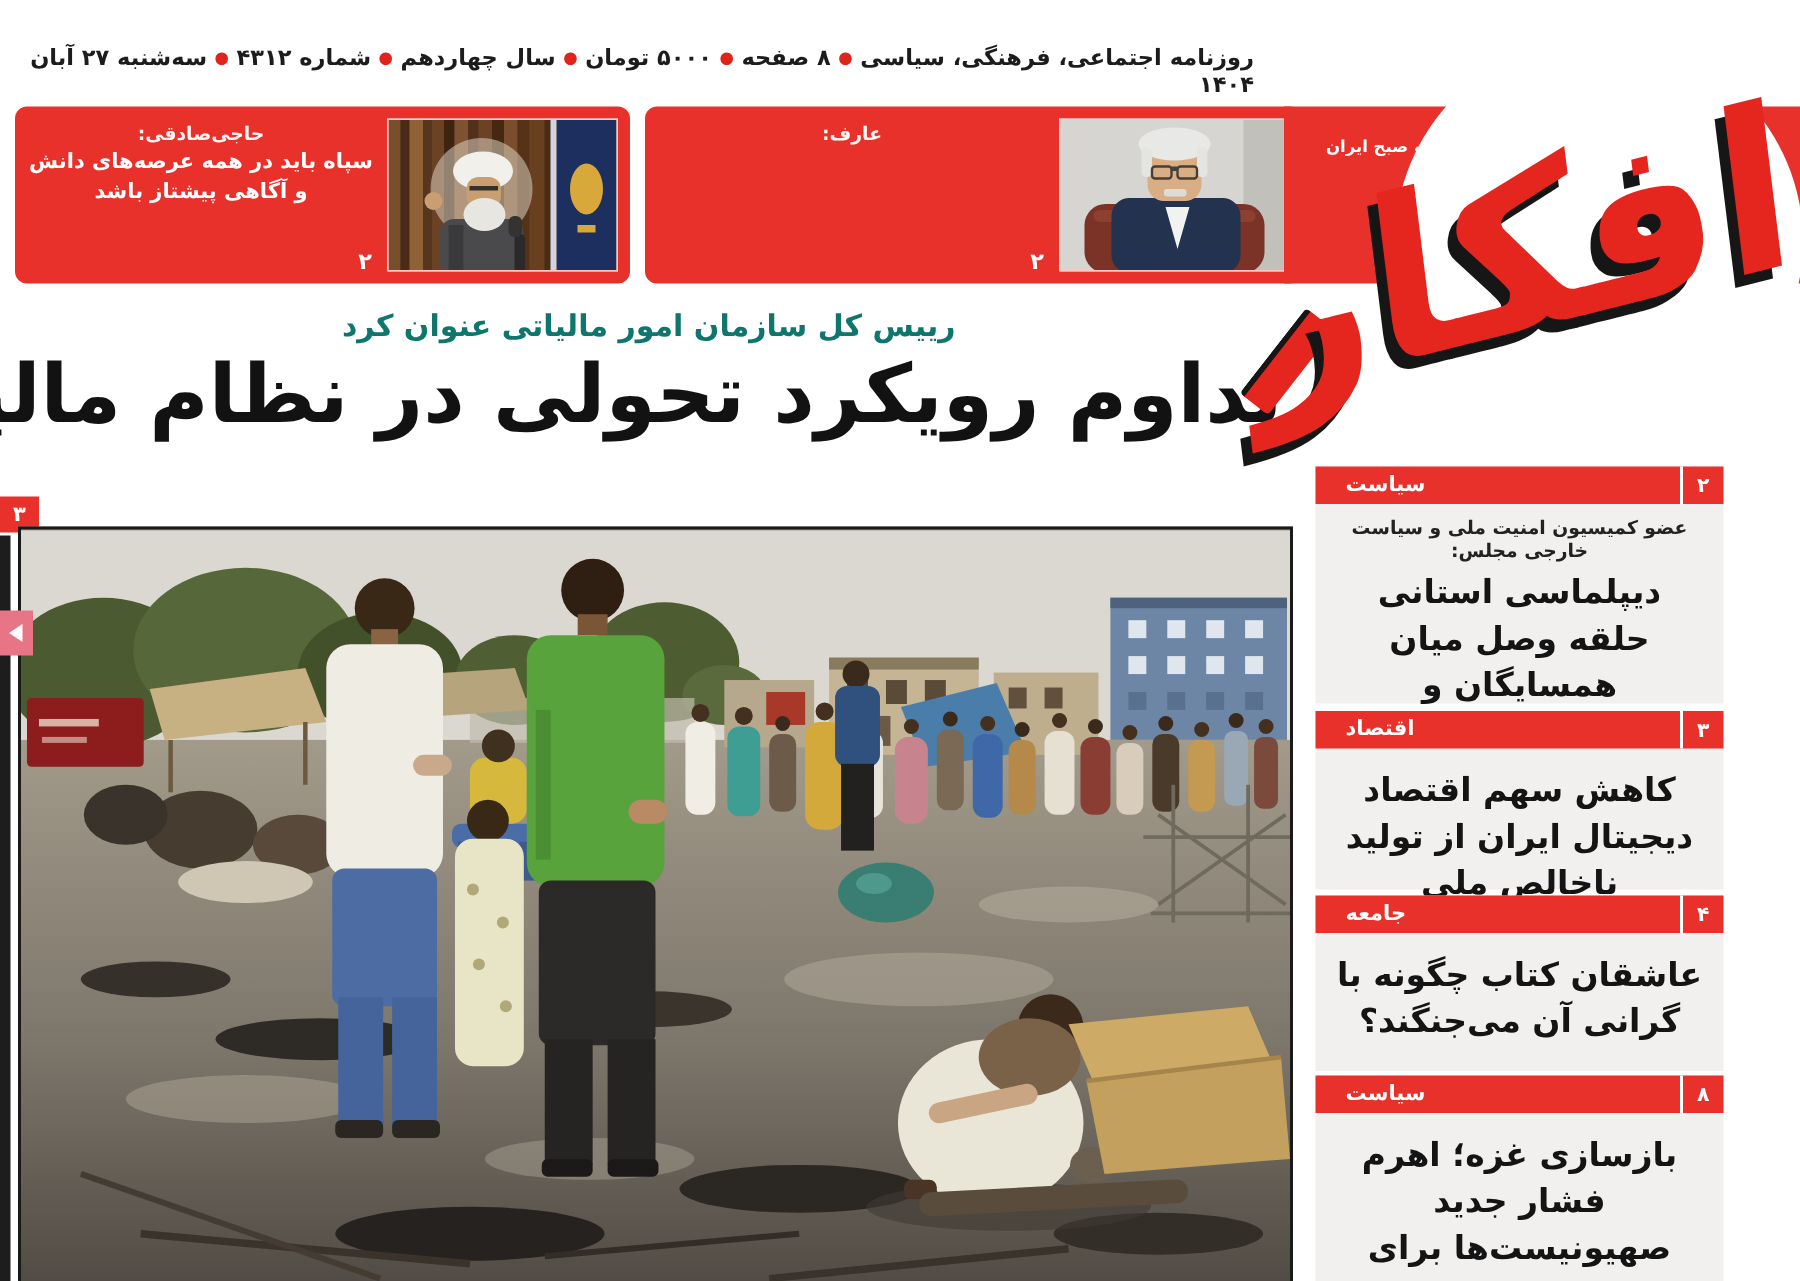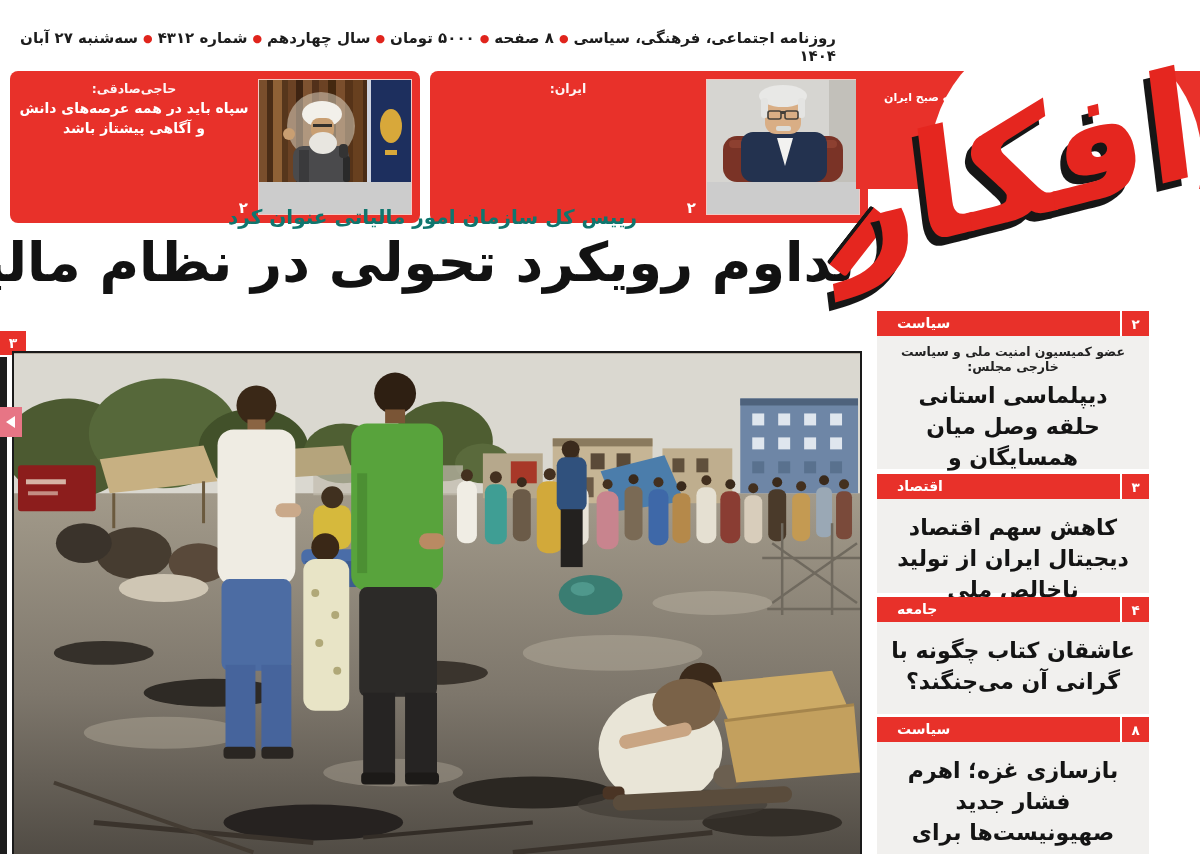--- a/index.html
+++ b/index.html
@@ -6,21 +6,21 @@
   #page{position:relative;width:1200px;height:854px;background:#fff;overflow:hidden;
         font-family:"DejaVu Sans",sans-serif;margin-top:13px;}
   .fa{direction:rtl;}
 
   
   #dateline{position:absolute;left:0;top:16px;width:836px;direction:rtl;text-align:right;
             font-size:15px;font-weight:600;color:#1c1c1c;letter-spacing:-.2px;}
   #dateline .dot{color:#e0241c;padding:0 5px;font-size:11px;vertical-align:1px;}
 
   
-  .topbox{position:absolute;top:58px;height:152px;background:#e8312a;border-radius:8px;}
+  .topbox{position:absolute;top:58px;height:118px;background:#e8312a;border-radius:8px;}
   #topbox1{left:10px;width:410px;}
   #topbox2{left:430px;width:438px;}
   .topbox .boxphoto{position:absolute;right:8px;top:8px;bottom:8px;width:152px;
                     border:1px solid #f3c9c5;background:#ccc;overflow:hidden;}
   .topbox .boxtext{position:absolute;left:8px;right:170px;top:8px;bottom:6px;direction:rtl;
                    text-align:center;color:#fff;}
   .topbox .kicker{font-size:12.5px;font-weight:600;opacity:.95;margin-top:2px;}
   .topbox .bhead{font-size:14px;font-weight:bold;line-height:1.45;margin-top:2px;}
   .topbox .pnum{position:absolute;bottom:0;right:2px;font-size:15px;font-weight:bold;color:#fff;}
 
@@ -150,21 +150,21 @@
           <rect x="54" y="18" width="7" height="20" rx="3" fill="#e4e4e2"></rect>
           <rect x="91" y="18" width="7" height="20" rx="3" fill="#e4e4e2"></rect>
           <rect x="61" y="31" width="13" height="8" rx="2" fill="none" stroke="#44403a" stroke-width="1.6"></rect>
           <rect x="78" y="31" width="13" height="8" rx="2" fill="none" stroke="#44403a" stroke-width="1.6"></rect>
           <rect x="74" y="31" width="4" height="3" fill="#44403a"></rect>
           <rect x="69" y="46" width="15" height="5" rx="2" fill="#dcdcd8"></rect>
         </g>
       </svg>
     </div>
     <div class="boxtext fa">
-      <div class="kicker">ایران:</div>
+      <div class="kicker">عارف:</div>
       <div class="pnum">۲</div>
     </div>
   </div>
 
   <div id="logo-band"></div>
   <div id="logo-circle"></div>
   <div id="logo-tail"></div>
   <div id="logo-text" class="fa">افکار</div>
   <div id="logo-tagline">روزنامه صبح ایران</div>
 

